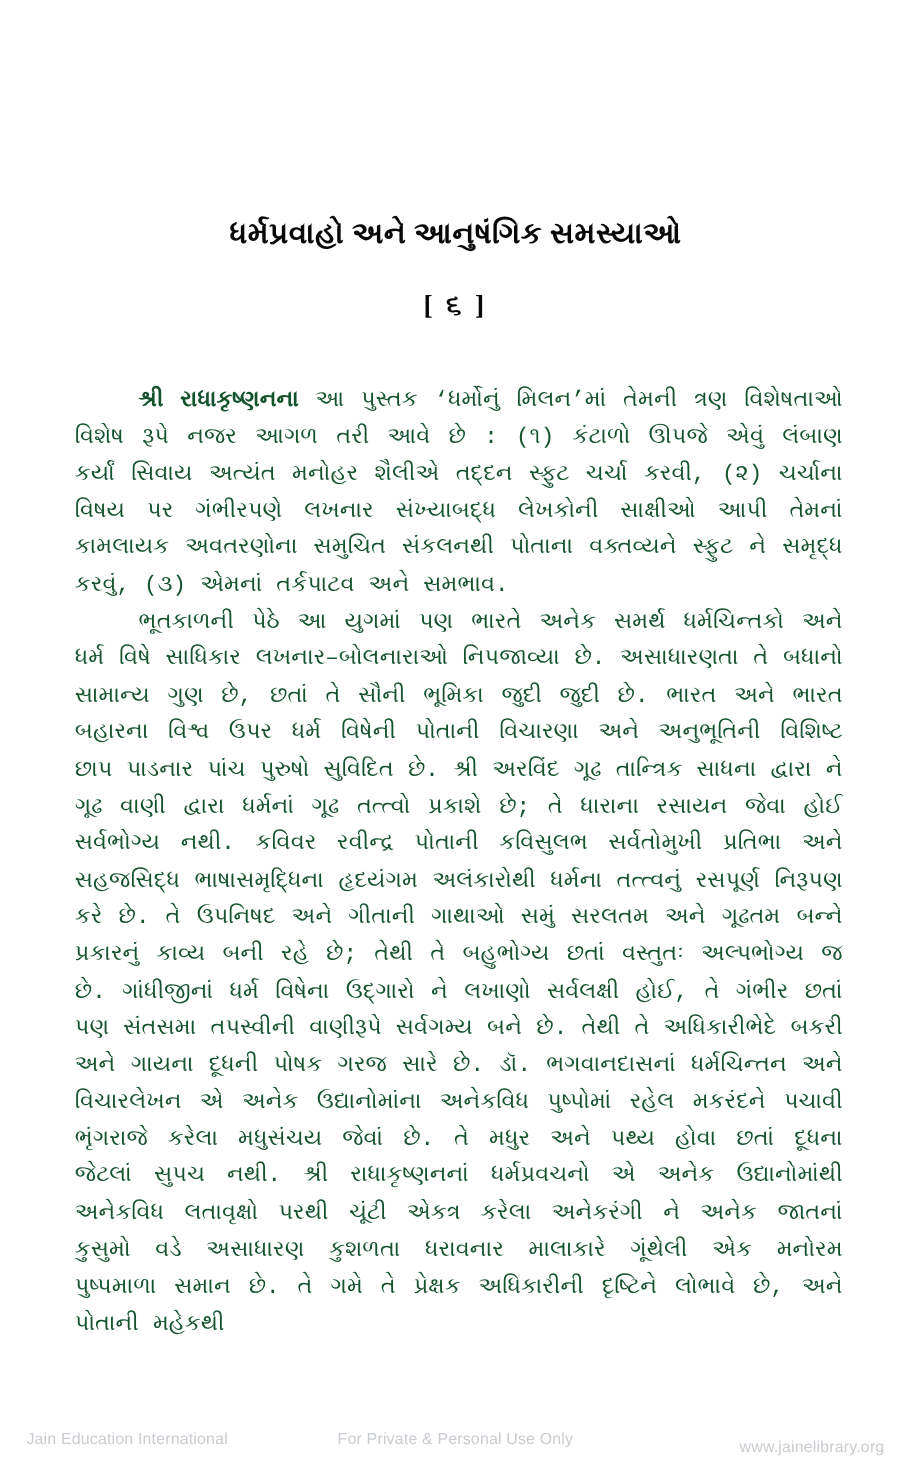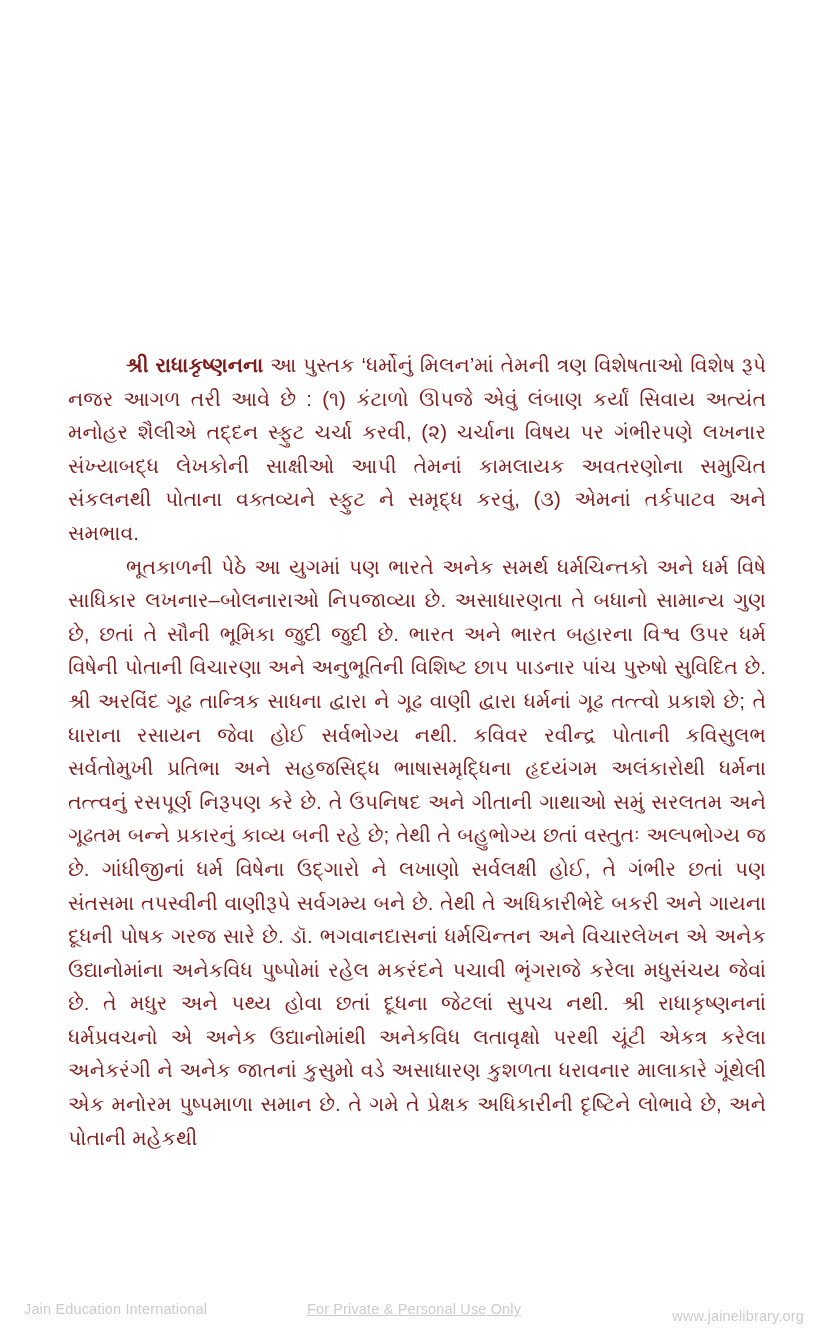--- a/index.html
+++ b/index.html
@@ -56,24 +56,24 @@
     position: absolute;
     left: 68px;
     top: 348px;
     width: 698px;
   }
   .para {
     margin: 0;
     padding: 0;
     text-align: justify;
     text-justify: inter-word;
-    font-family: Liberation Sans, sans-serif;
+    font-family: Liberation Mono, monospace;
     font-size: 20.5px;
     line-height: 33.6px;
-    color: #7f1d1d;
+    color: #14532d;
     text-indent: 58px;
     word-spacing: 0.5px;
   }
   .para + .para {
     margin-top: 0;
   }
   .lead-bold {
     font-weight: 700;
   }
 
@@ -95,34 +95,37 @@
   .footer-left {
     position: absolute;
     left: 24px;
     white-space: nowrap;
   }
   .footer-center {
     position: absolute;
     left: 50%;
     transform: translateX(-50%);
     white-space: nowrap;
-    text-decoration: underline;
   }
   .footer-right {
     position: absolute;
     right: 24px;
     white-space: nowrap;
     margin-top: 14px;
   }
 </style>
 </head>
 <body>
 
 <div class="page">
 
+  <div class="title-block">
+    <h1 class="page-title">ધર્મપ્રવાહો અને આનુષંગિક સમસ્યાઓ</h1>
+    <div class="chapter-marker">[ ૬ ]</div>
+  </div>
 
   <div class="body-block">
 
     <p class="para"><span class="lead-bold">શ્રી રાધાકૃષ્ણનના</span><span> આ પુસ્તક ‘ધર્મોનું મિલન’માં તેમની ત્રણ વિશેષતાઓ વિશેષ રૂપે નજર આગળ તરી આવે છે : (૧) કંટાળો ઊપજે એવું લંબાણ કર્યાં સિવાય અત્યંત મનોહર શૈલીએ તદ્દન સ્ફુટ ચર્ચા કરવી, (૨) ચર્ચાના વિષય પર ગંભીરપણે લખનાર સંખ્યાબદ્ધ લેખકોની સાક્ષીઓ આપી તેમનાં કામલાયક અવતરણોના સમુચિત સંકલનથી પોતાના વક્તવ્યને સ્ફુટ ને સમૃદ્ધ કરવું, (૩) એમનાં તર્કપાટવ અને સમભાવ.</span></p>
 
     <p class="para"><span>ભૂતકાળની પેઠે આ યુગમાં પણ ભારતે અનેક સમર્થ ધર્મચિન્તકો અને ધર્મ વિષે સાધિકાર લખનાર–બોલનારાઓ નિપજાવ્યા છે. અસાધારણતા તે બધાનો સામાન્ય ગુણ છે, છતાં તે સૌની ભૂમિકા જુદી જુદી છે. ભારત અને ભારત બહારના વિશ્વ ઉપર ધર્મ વિષેની પોતાની વિચારણા અને અનુભૂતિની વિશિષ્ટ છાપ પાડનાર પાંચ પુરુષો સુવિદિત છે. શ્રી અરવિંદ ગૂઢ તાન્ત્રિક સાધના દ્વારા ને ગૂઢ વાણી દ્વારા ધર્મનાં ગૂઢ તત્ત્વો પ્રકાશે છે; તે ધારાના રસાયન જેવા હોઈ સર્વભોગ્ય નથી. કવિવર રવીન્દ્ર પોતાની કવિસુલભ સર્વતોમુખી પ્રતિભા અને સહજસિદ્ધ ભાષાસમૃદ્ધિના હૃદયંગમ અલંકારોથી ધર્મના તત્ત્વનું રસપૂર્ણ નિરૂપણ કરે છે. તે ઉપનિષદ અને ગીતાની ગાથાઓ સમું સરલતમ અને ગૂઢતમ બન્ને પ્રકારનું કાવ્ય બની રહે છે; તેથી તે બહુભોગ્ય છતાં વસ્તુતઃ અલ્પભોગ્ય જ છે. ગાંધીજીનાં ધર્મ વિષેના ઉદ્‌ગારો ને લખાણો સર્વલક્ષી હોઈ, તે ગંભીર છતાં પણ સંતસમા તપસ્વીની વાણીરૂપે સર્વગમ્ય બને છે. તેથી તે અધિકારીભેદે બકરી અને ગાયના દૂધની પોષક ગરજ સારે છે. ડૉ. ભગવાનદાસનાં ધર્મચિન્તન અને વિચારલેખન એ અનેક ઉદ્યાનોમાંના અનેકવિધ પુષ્પોમાં રહેલ મકરંદને પચાવી ભૃંગરાજે કરેલા મધુસંચય જેવાં છે. તે મધુર અને પથ્ય હોવા છતાં દૂધના જેટલાં સુપચ નથી. શ્રી રાધાકૃષ્ણનનાં ધર્મપ્રવચનો એ અનેક ઉદ્યાનોમાંથી અનેકવિધ લતાવૃક્ષો પરથી ચૂંટી એકત્ર કરેલા અનેકરંગી ને અનેક જાતનાં કુસુમો વડે અસાધારણ કુશળતા ધરાવનાર માલાકારે ગૂંથેલી એક મનોરમ પુષ્પમાળા સમાન છે. તે ગમે તે પ્રેક્ષક અધિકારીની દૃષ્ટિને લોભાવે છે, અને પોતાની મહેકથી</span></p>
 
   </div>
 
   <div class="footer">

